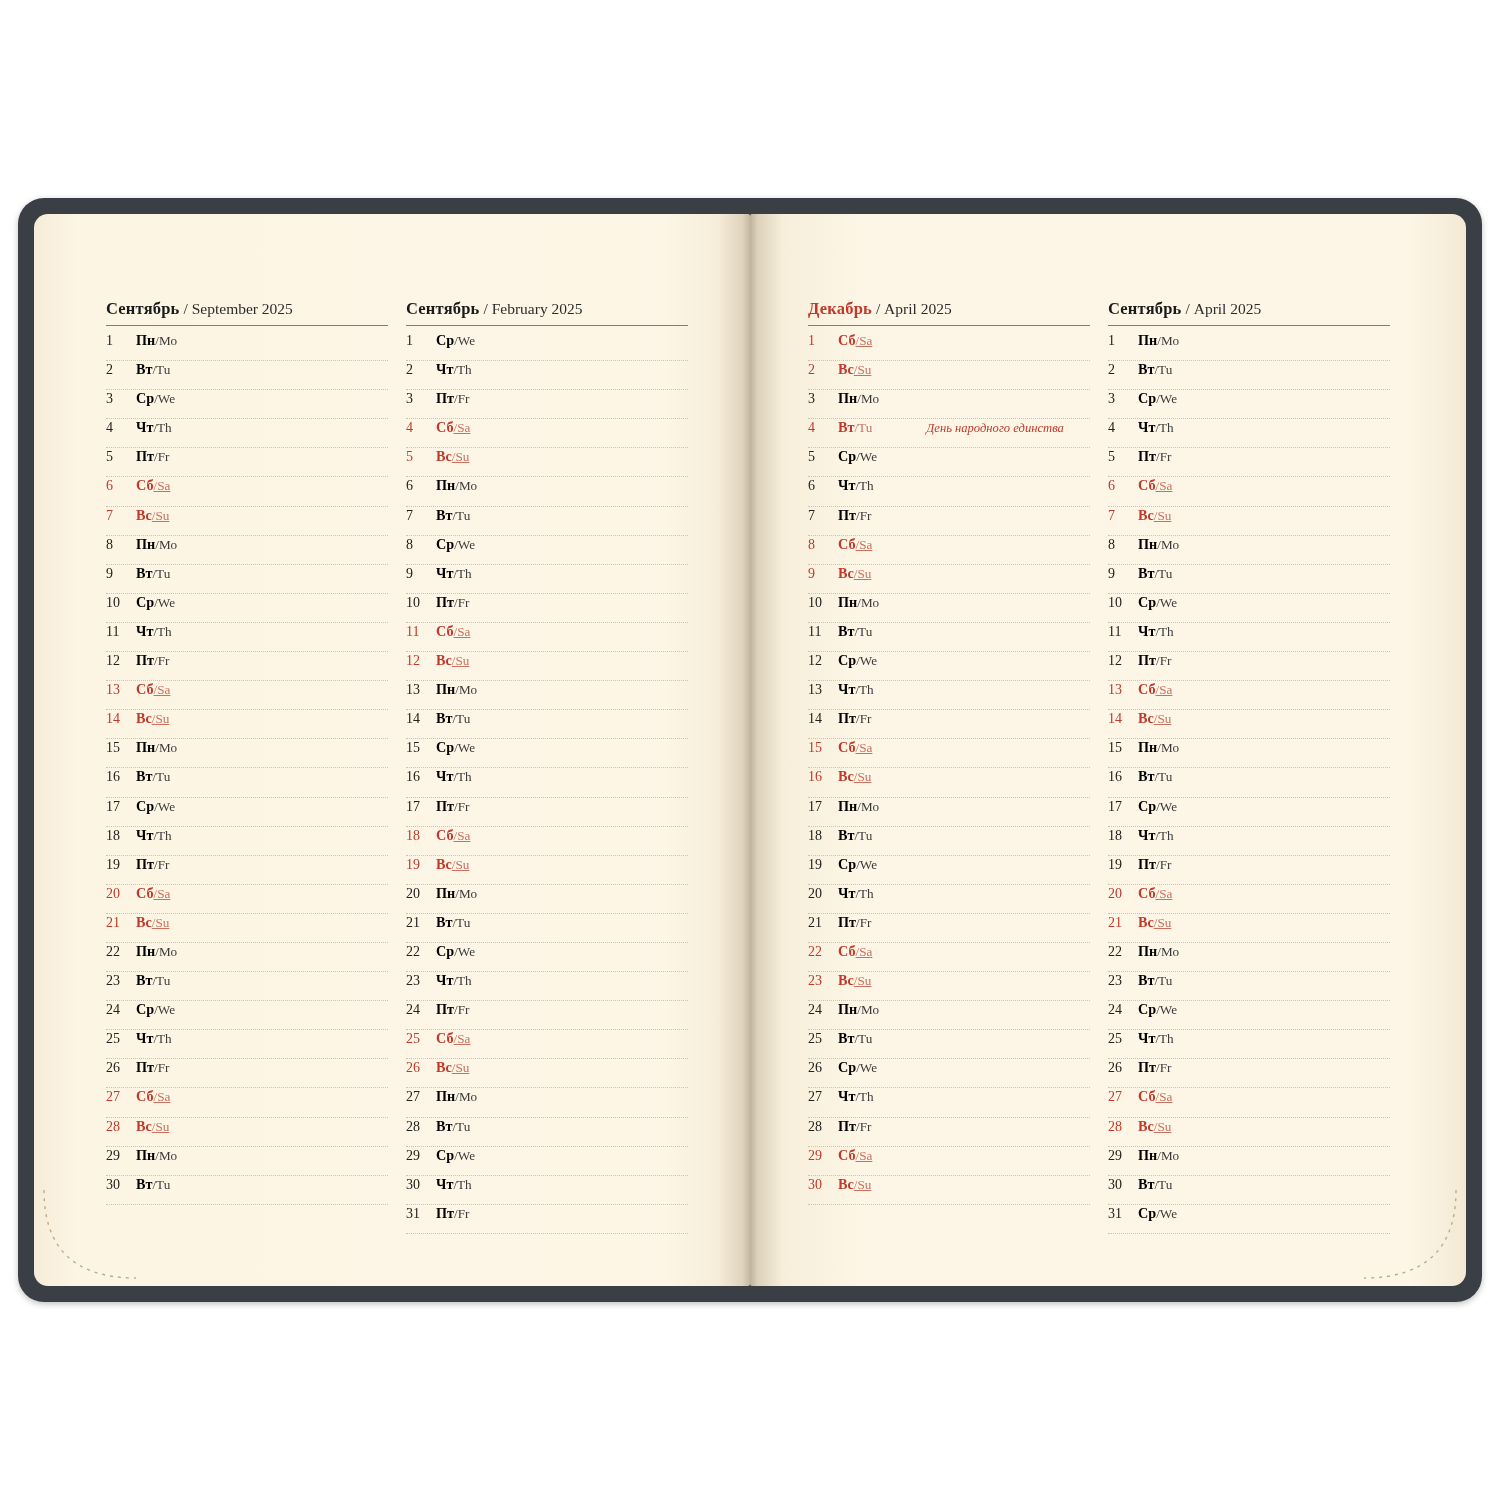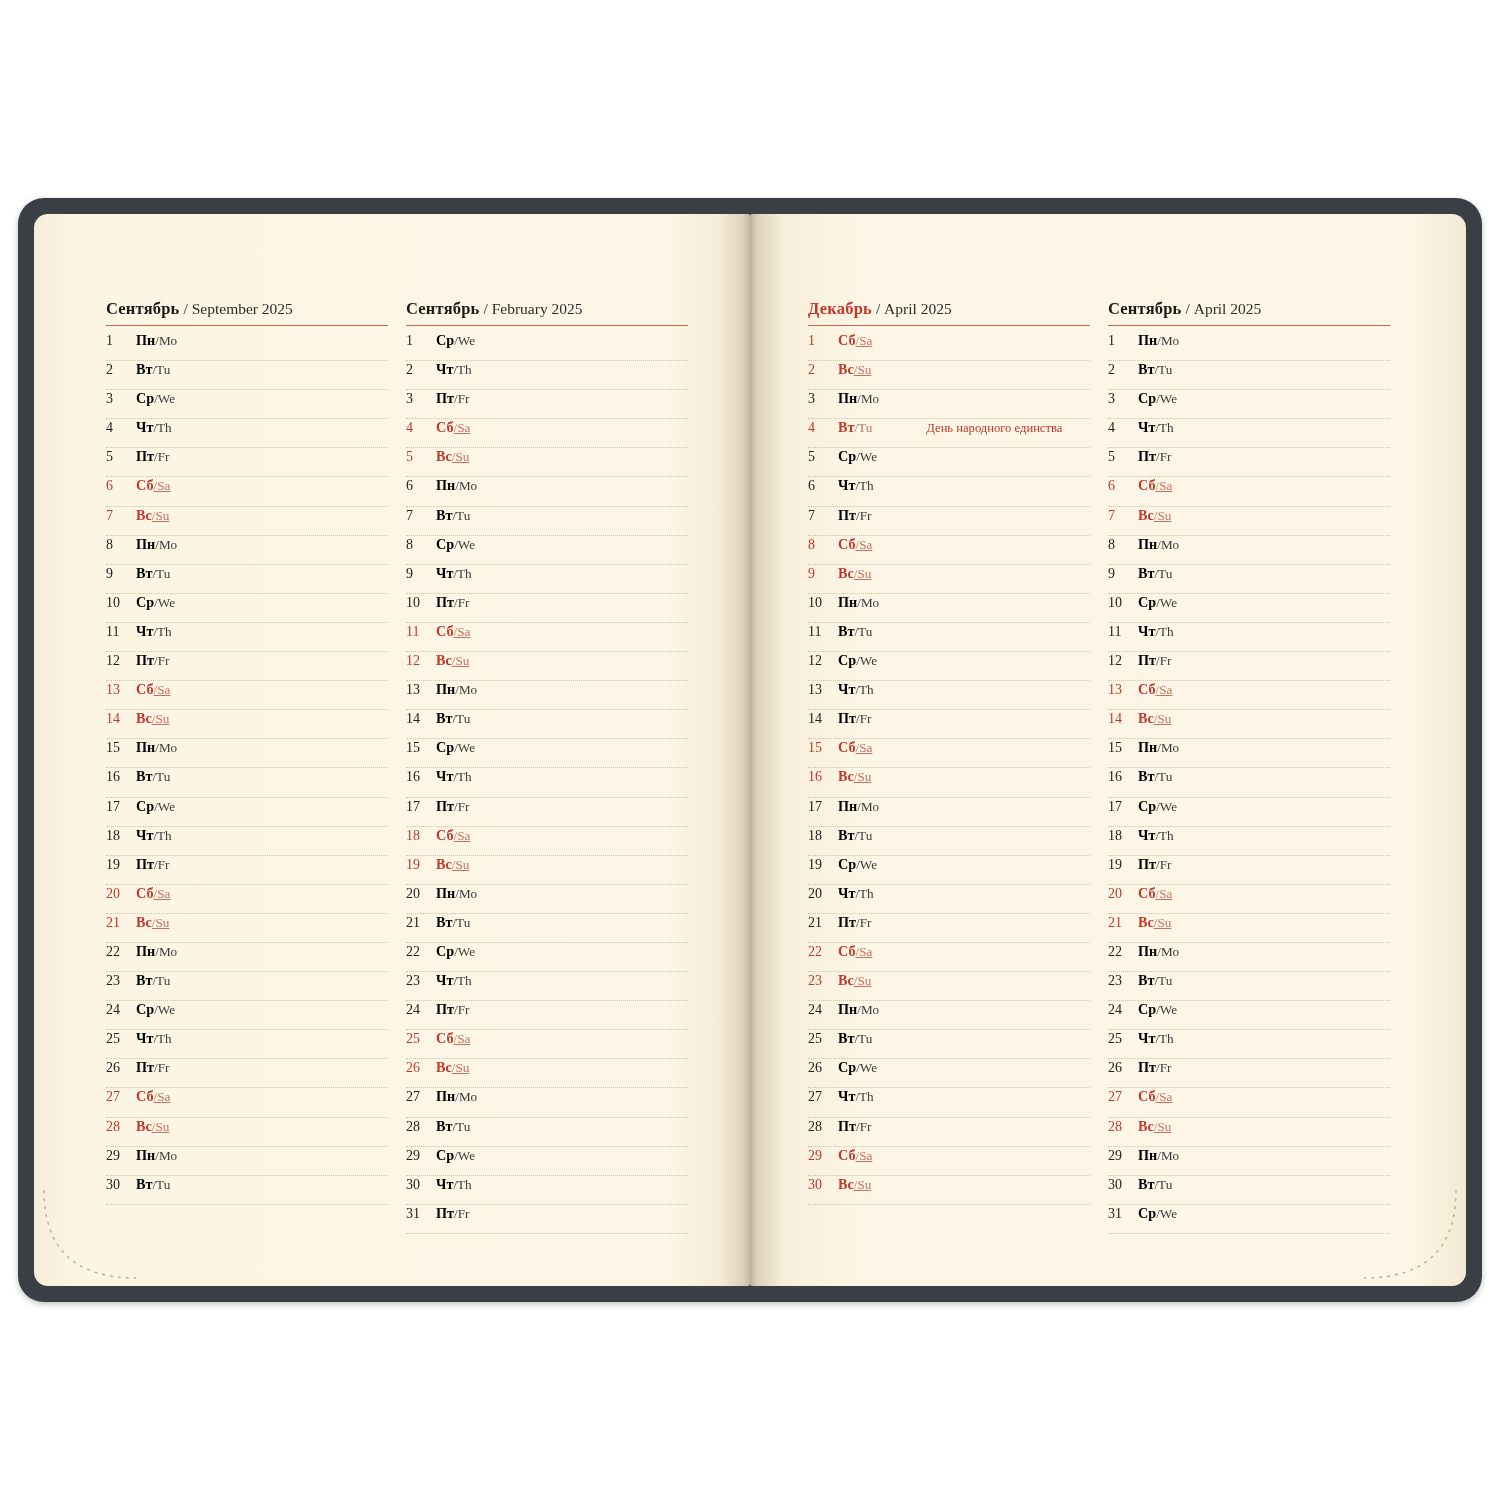--- a/index.html
+++ b/index.html
@@ -110,20 +110,21 @@
   }
   .abbr-en {
     font-size: 13.2px;
     color: #3a3a3a;
   }
   .day-note {
     margin-left: 54px;
     font-size: 12.6px;
     color: #c0392b;
     white-space: nowrap;
+    font-style: italic;
   }
   .row-weekend .day-num { color: #c0392b; }
   .row-weekend .abbr-ru { color: #c0392b; }
   .row-weekend .abbr-en { color: #c9705f; text-decoration: underline; }
   .row-holiday .day-num { color: #c0392b; }
   .row-holiday .abbr-ru { color: #c0392b; }
   .row-holiday .abbr-en { color: #c9705f; }
 
   .corner {
     position: absolute;

